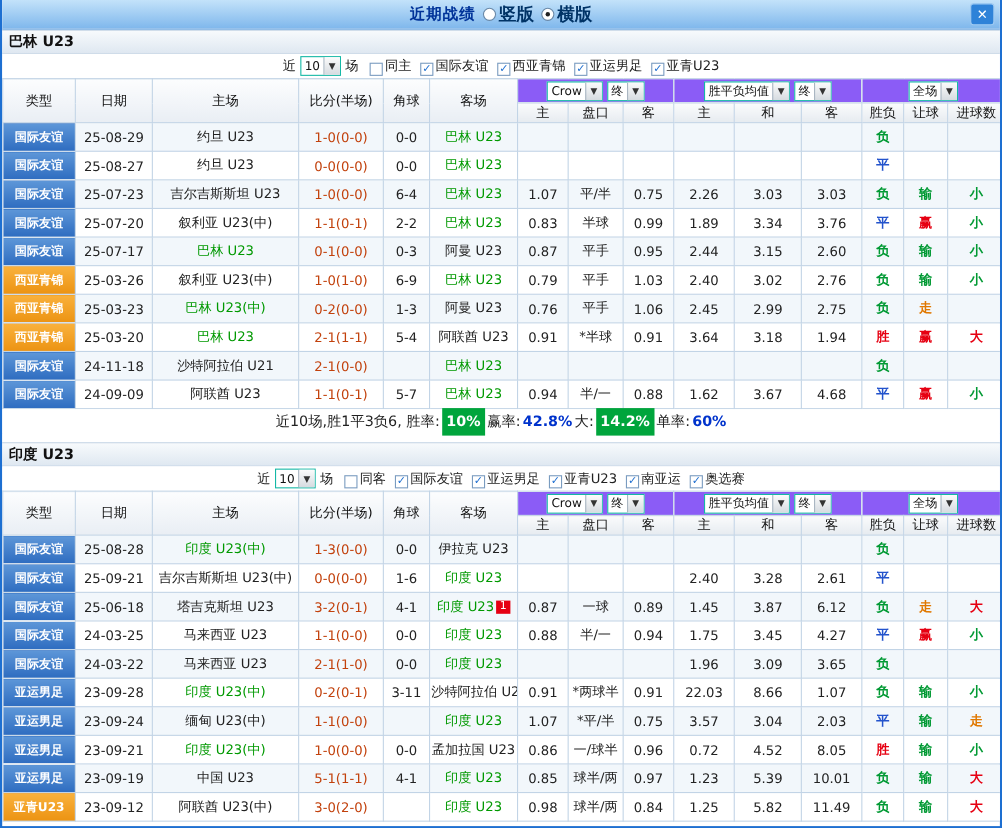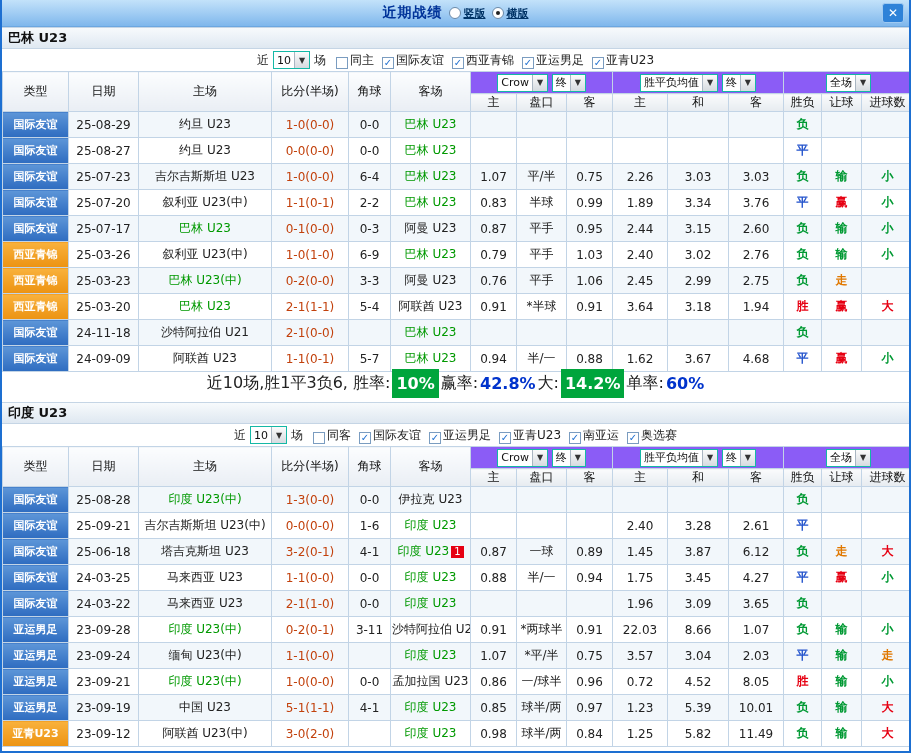--- a/index.html
+++ b/index.html
@@ -28,21 +28,21 @@
   .title { color:#003399; font-weight:bold; font-size:14px; letter-spacing:1px; }
   .radio-opt { display:inline-flex; align-items:center; gap:3px; cursor:pointer; }
   .radio {
     width:12px; height:12px; border-radius:50%;
     background:#fff; border:1px solid #6a89a8; display:inline-block; position:relative;
   }
   .radio.checked::after {
     content:""; position:absolute; left:3px; top:3px; width:4px; height:4px;
     border-radius:50%; background:#222;
   }
-  .radio-label { color:#003366; font-weight:bold; font-size:11px;text-decoration:underline; }
+  .radio-label { color:#003366; font-weight:bold; font-size:16px; }
   .close-btn {
     position:absolute; right:5px; top:3px;
     width:22px; height:20px; border-radius:3px;
     background:#2e82d8; border:1px solid #9fcaf2;
     color:#fff; font-weight:bold; font-size:12px;
     display:flex; align-items:center; justify-content:center;
     cursor:pointer;
   }
   
   .section-header {
@@ -109,21 +109,21 @@
   .c-green { color:#009933; }
   .c-push { color:#e07800; }
   .card {
     display:inline-block; background:#e60012; color:#fff;
     font-size:10px; line-height:12px; padding:0 3px; margin-left:2px;
     vertical-align:middle;
   }
   
   .stats {
     height:22px; display:flex; align-items:center; justify-content:center;
-    gap:2px; font-size:16px; background:#fff;
+    gap:2px; font-size:13px; background:#fff;
   }
   .stats:empty { display:none; }
   .stat-plain { color:#222; }
   .stat-blue { color:#0033cc; font-weight:bold; }
   .stat-badge { background:#00a53c; color:#fff; font-weight:bold; padding:5px 4px; }
   .section-gap { height:8px; background:#fff; }
 </style>
 </head>
 <body>
 
@@ -346,21 +346,21 @@
             <td>2.76</td>
             <td class="bold c-green">负</td>
             <td class="bold c-green">输</td>
             <td class="bold c-green">小</td>
           </tr>
           <tr>
             <td class="type-orange">西亚青锦</td>
             <td>25-03-23</td>
             <td class="team-green">巴林 U23(中)</td>
             <td class="score">0-2(0-0)</td>
-            <td>3-3</td>
+            <td>1-3</td>
             <td class="">阿曼 U23</td>
             <td>0.76</td>
             <td>平手</td>
             <td>1.06</td>
             <td>2.45</td>
             <td>2.99</td>
             <td>2.75</td>
             <td class="bold c-green">负</td>
             <td class="bold c-push">走</td>
             <td class="bold "></td>

